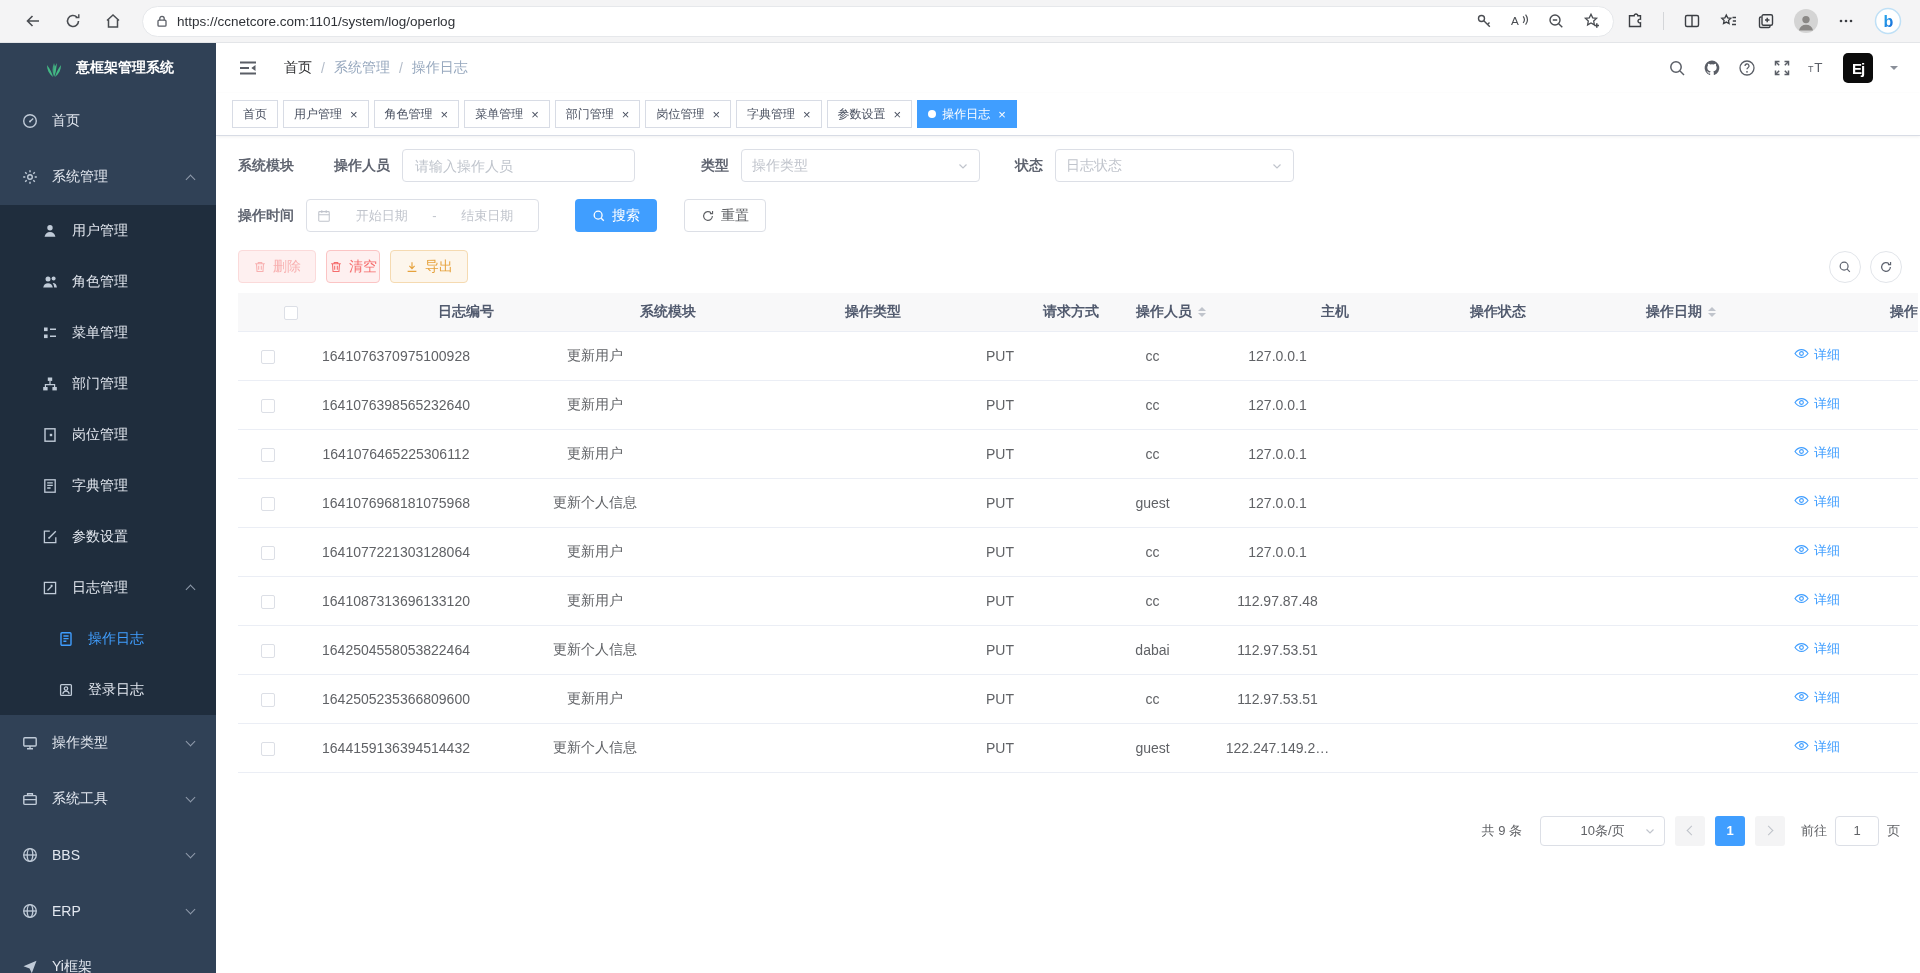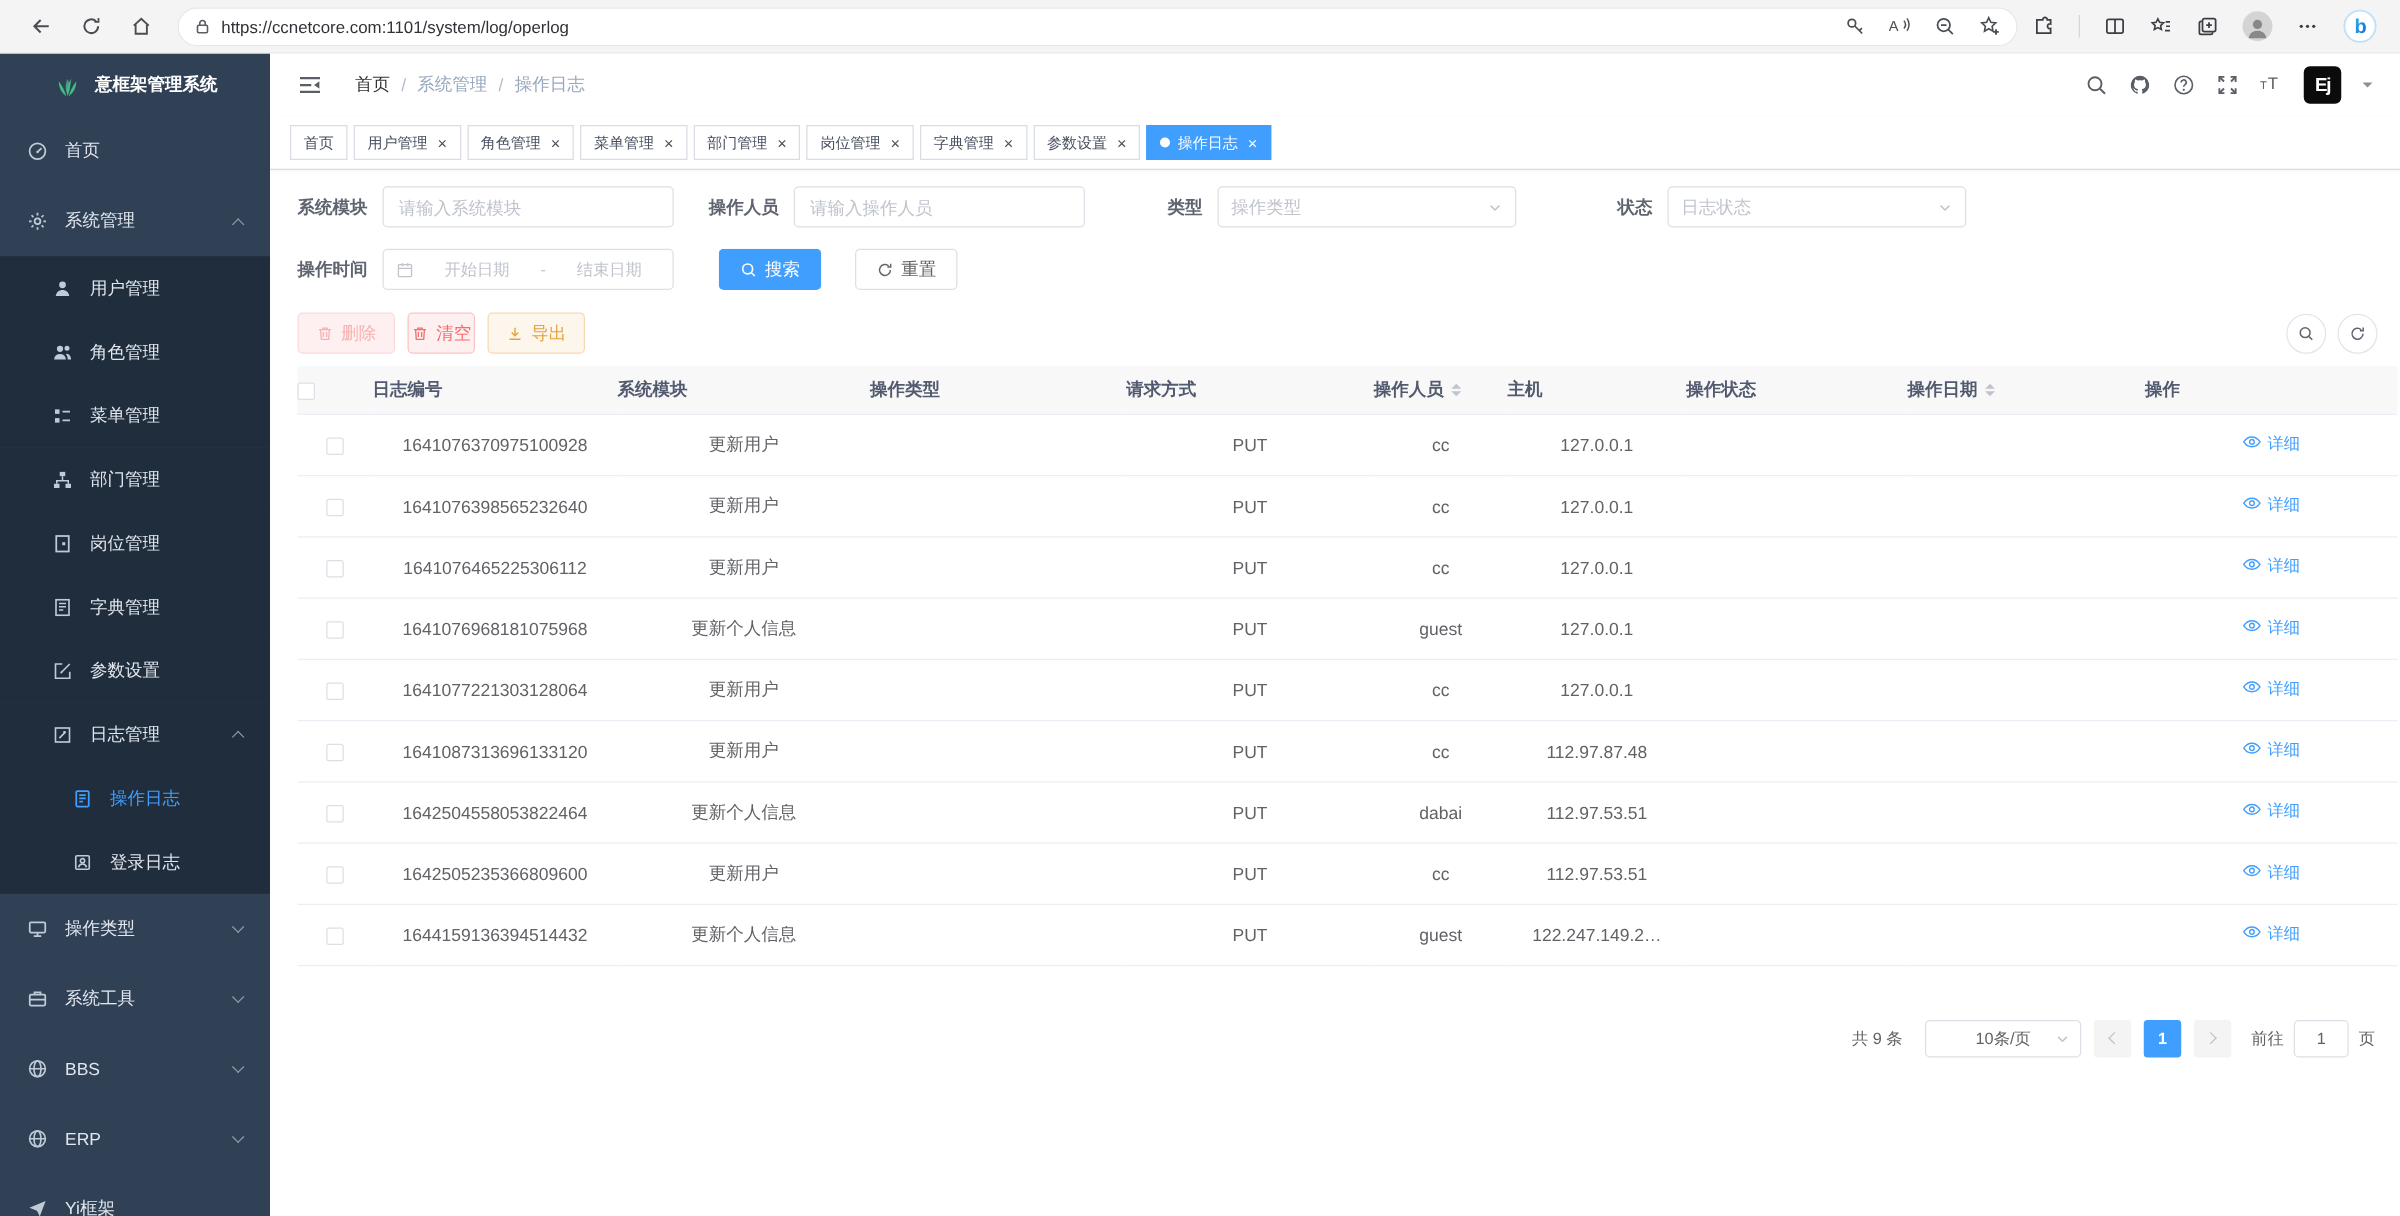--- a/index.html
+++ b/index.html
@@ -73,21 +73,21 @@
   .filters2 { margin-top:17px; }
   .flabel { font-size:14px; font-weight:600; color:#5f6470; margin-right:12px; white-space:nowrap; }
   .f-input { width:233px; height:33px; border:1px solid #dcdfe6; border-radius:4px;
     padding:0 12px; font-size:14px; color:#606266; outline:none;
     font-family:"Liberation Sans","DejaVu Sans",sans-serif; }
   .f-input::placeholder { color:#bfc4cc; }
   .f-select { width:239px; height:33px; border:1px solid #dcdfe6; border-radius:4px;
     display:flex; align-items:center; justify-content:space-between; padding:0 10px; cursor:pointer; }
   .f-ph { color:#c0c4cc; font-size:14px; }
   .sel-caret { width:12px; height:12px; color:#c0c4cc; }
-  .g1 { margin-right:28px; } .g2 { margin-right:66px; } .g3 { margin-right:81px; }
+  .g1 { margin-right:28px; } .g2 { margin-right:66px; } .g3 { margin-right:35px; }
   .daterange { width:233px; height:33px; border:1px solid #dcdfe6; border-radius:4px;
     display:flex; align-items:center; padding:0 10px; gap:10px; }
   .dr-ph { color:#c0c4cc; font-size:13px; flex:1; text-align:center; }
   .dr-sep { color:#c0c4cc; font-size:13px; }
   .cal-ic { width:14px; height:14px; color:#c0c4cc; flex-shrink:0; }
   .btn { height:33px; border-radius:4px; font-size:14px; display:flex; align-items:center;
     gap:6px; padding:0 16px; cursor:pointer; border:1px solid transparent; white-space:nowrap;
     font-family:"Liberation Sans","DejaVu Sans",sans-serif; }
   .btn-search { background:#409eff; color:#fff; margin-left:36px; }
   .btn-reset { background:#fff; color:#606266; border-color:#dcdfe6; margin-left:27px; }
@@ -97,21 +97,21 @@
   .btn-del { background:#fef0f0; border-color:#fbdada; color:#f8b0b0; padding:0 14px; cursor:not-allowed; }
   .btn-clear { background:#fef0f0; border-color:#fbc4c4; color:#f56c6c; padding:0 2px; margin-left:10px; }
   .btn-export { background:#fdf6ec; border-color:#f5dab1; color:#e6a23c; padding:0 14px; margin-left:10px; }
   .toolbar-right { margin-left:auto; display:flex; gap:9px; }
   .circle-btn { width:32px; height:32px; border-radius:50%; border:1px solid #e2e5ea; background:#fff;
     color:#5f6470; display:flex; align-items:center; justify-content:center; cursor:pointer; }
 
   
   table { width:100%; border-collapse:collapse; margin-top:10px; table-layout:fixed; }
   thead th { height:38px; background:#f8f8f9; color:#515a6e; font-size:14px; font-weight:600;
-    text-align:left; border-bottom:1px solid #ebeef5; }
+    text-align:right; border-bottom:1px solid #ebeef5; }
   tbody td { height:49px; color:#606266; font-size:14px; text-align:center;
     border-bottom:1px solid #ebeef5; white-space:nowrap; overflow:hidden; }
   .checkbox { width:14px; height:14px; border:1px solid #dcdfe6; border-radius:2px;
     display:inline-block; background:#fff; cursor:pointer; vertical-align:middle; }
   .sort { display:inline-flex; flex-direction:column; margin-left:6px; vertical-align:middle; }
   .sort .s-up { width:0; height:0; border:4px solid transparent; border-bottom-color:#c0c4cc; margin-bottom:2px; }
   .sort .s-dn { width:0; height:0; border:4px solid transparent; border-top-color:#c0c4cc; }
   .detail-link { color:#409eff; font-size:13px; display:inline-flex; align-items:center; gap:5px; cursor:pointer;text-align:center; }
   .eye-ic { width:15px; height:15px; }
 
@@ -519,21 +519,20 @@
           <span class="tag-dot"></span>
           <span>操作日志</span>
           <span class="tag-close">×</span>
         </span>
       </div>
 
     <div class="content">
       <div class="frow filters1">
         <div class="frow g1">
           <span class="flabel">系统模块</span>
-          <input class="f-input" placeholder="请输入系统模块" style="">
         </div>
         <div class="frow g2">
           <span class="flabel">操作人员</span>
           <input class="f-input" placeholder="请输入操作人员" style="">
         </div>
         <div class="frow g3">
           <span class="flabel">类型</span>
           <div class="f-select">
             <span class="f-ph">操作类型</span>
             <span class="sel-caret">

